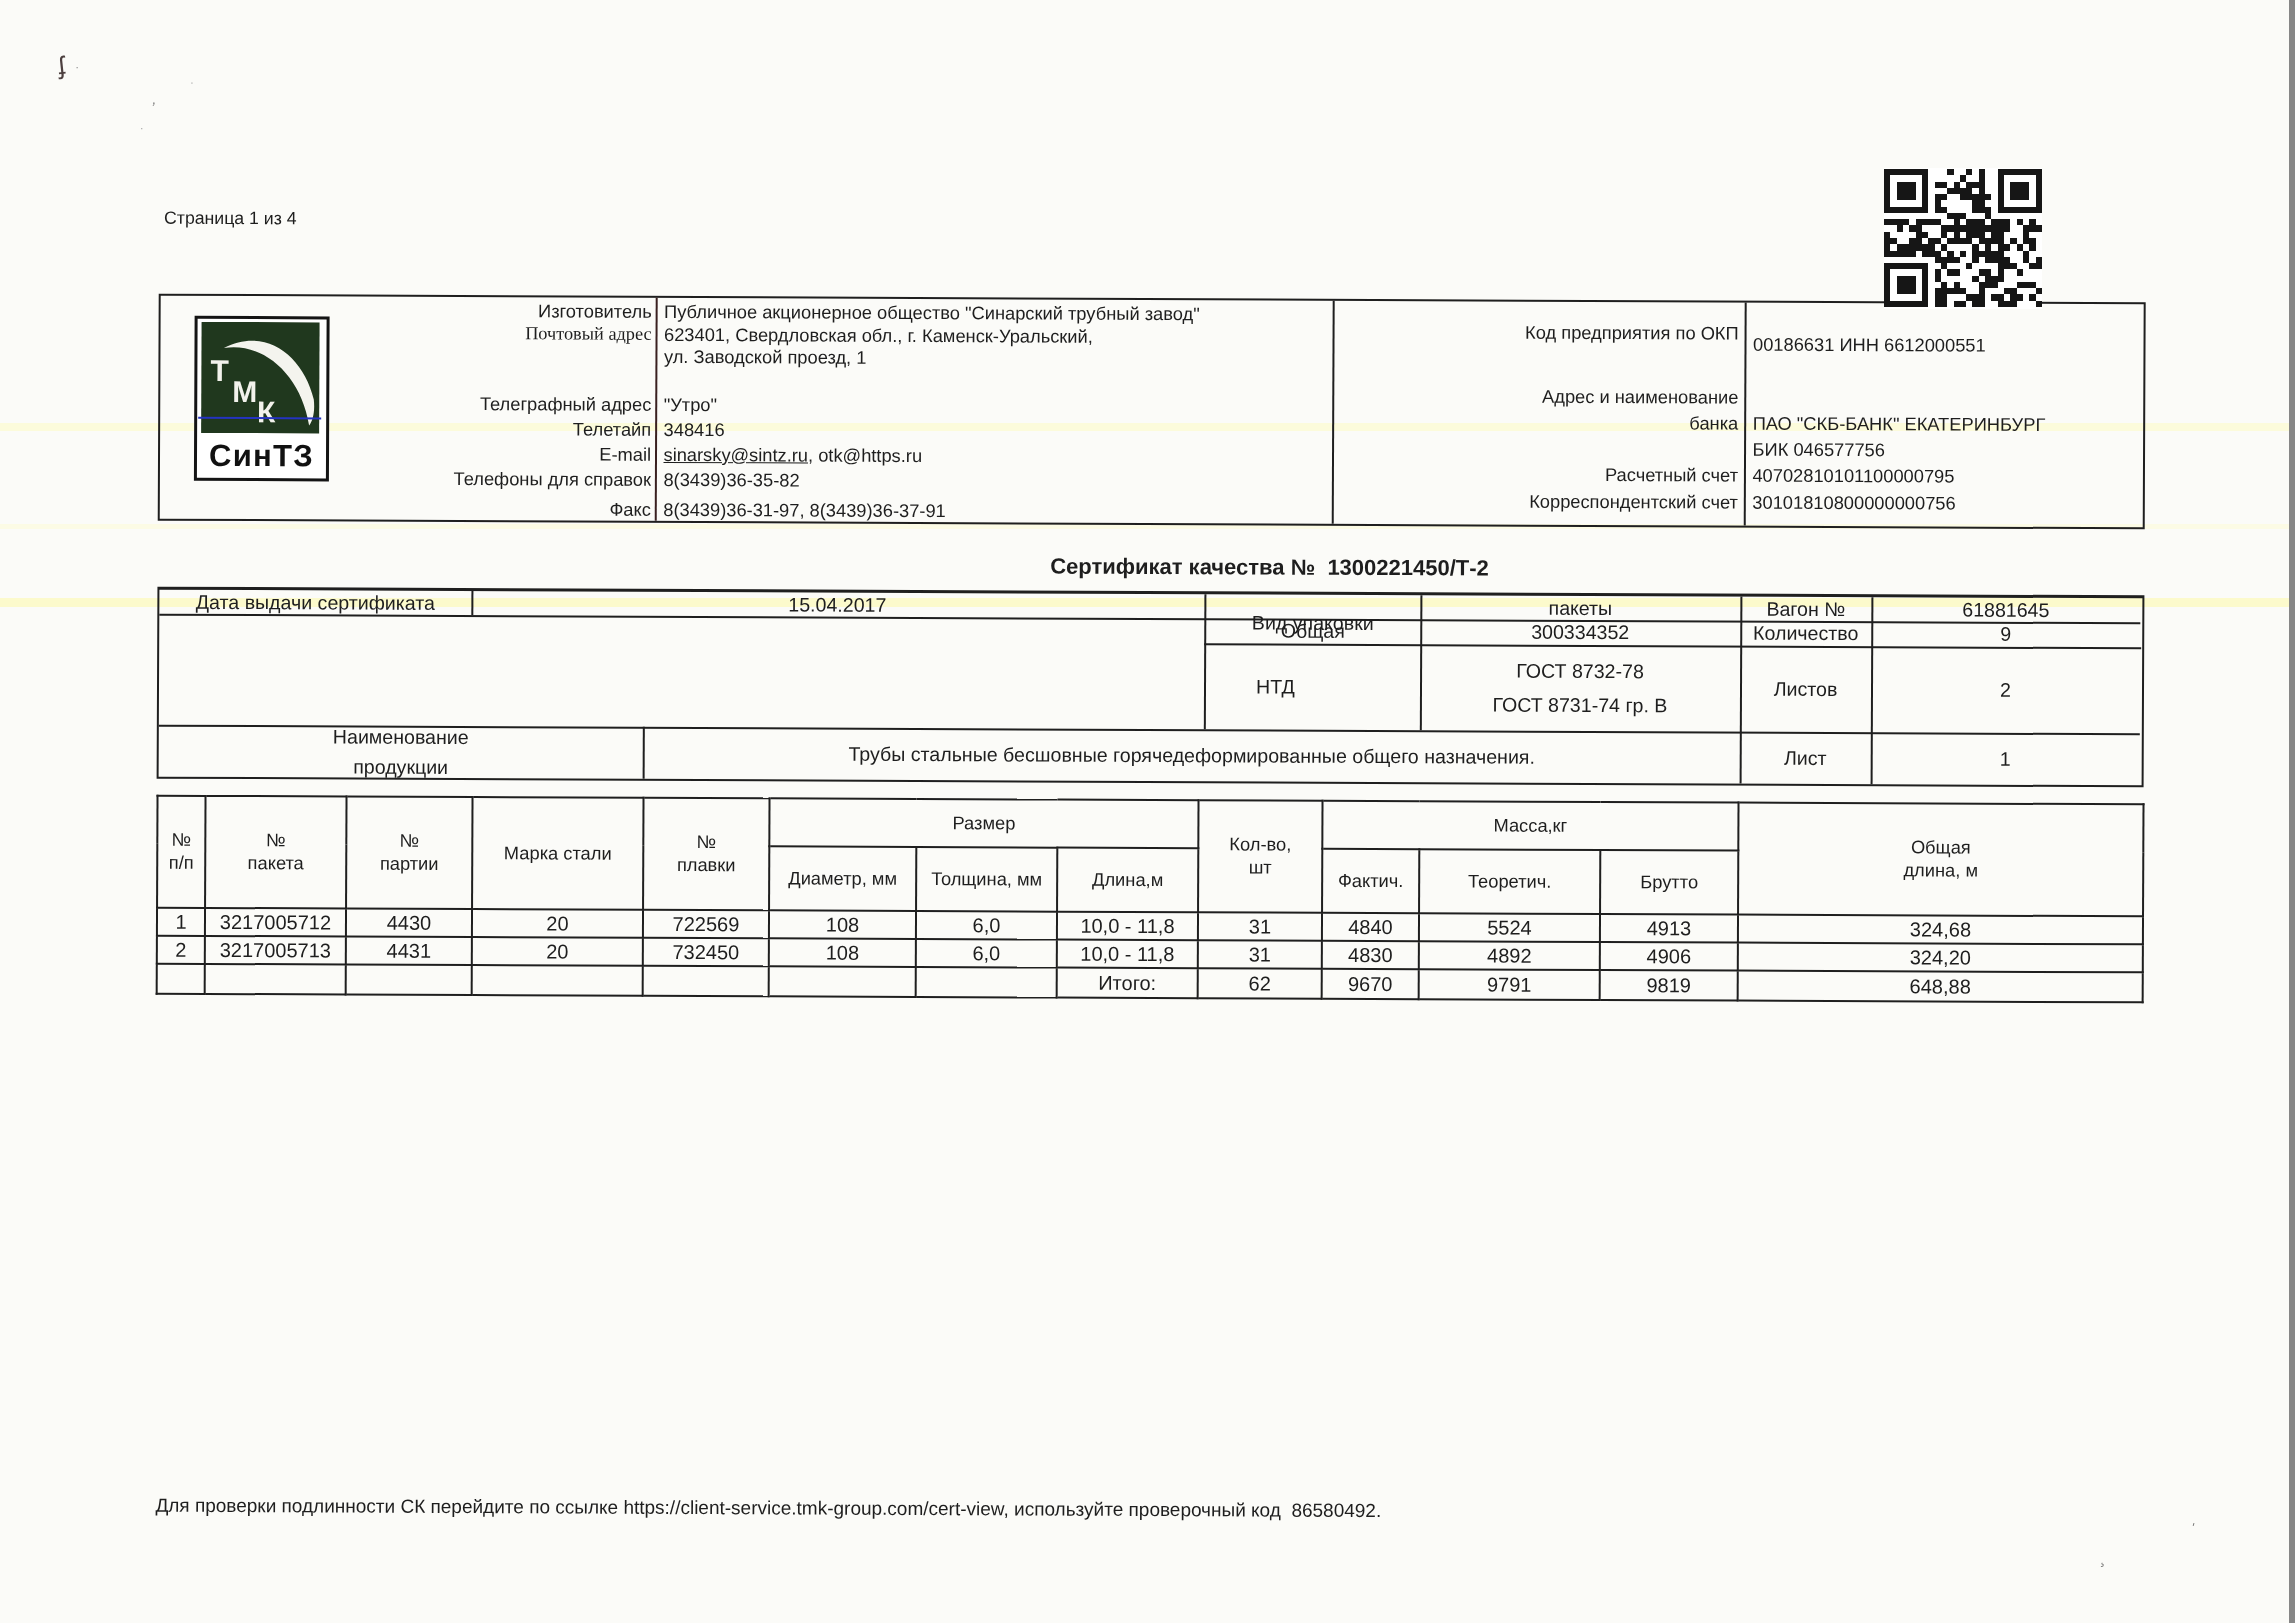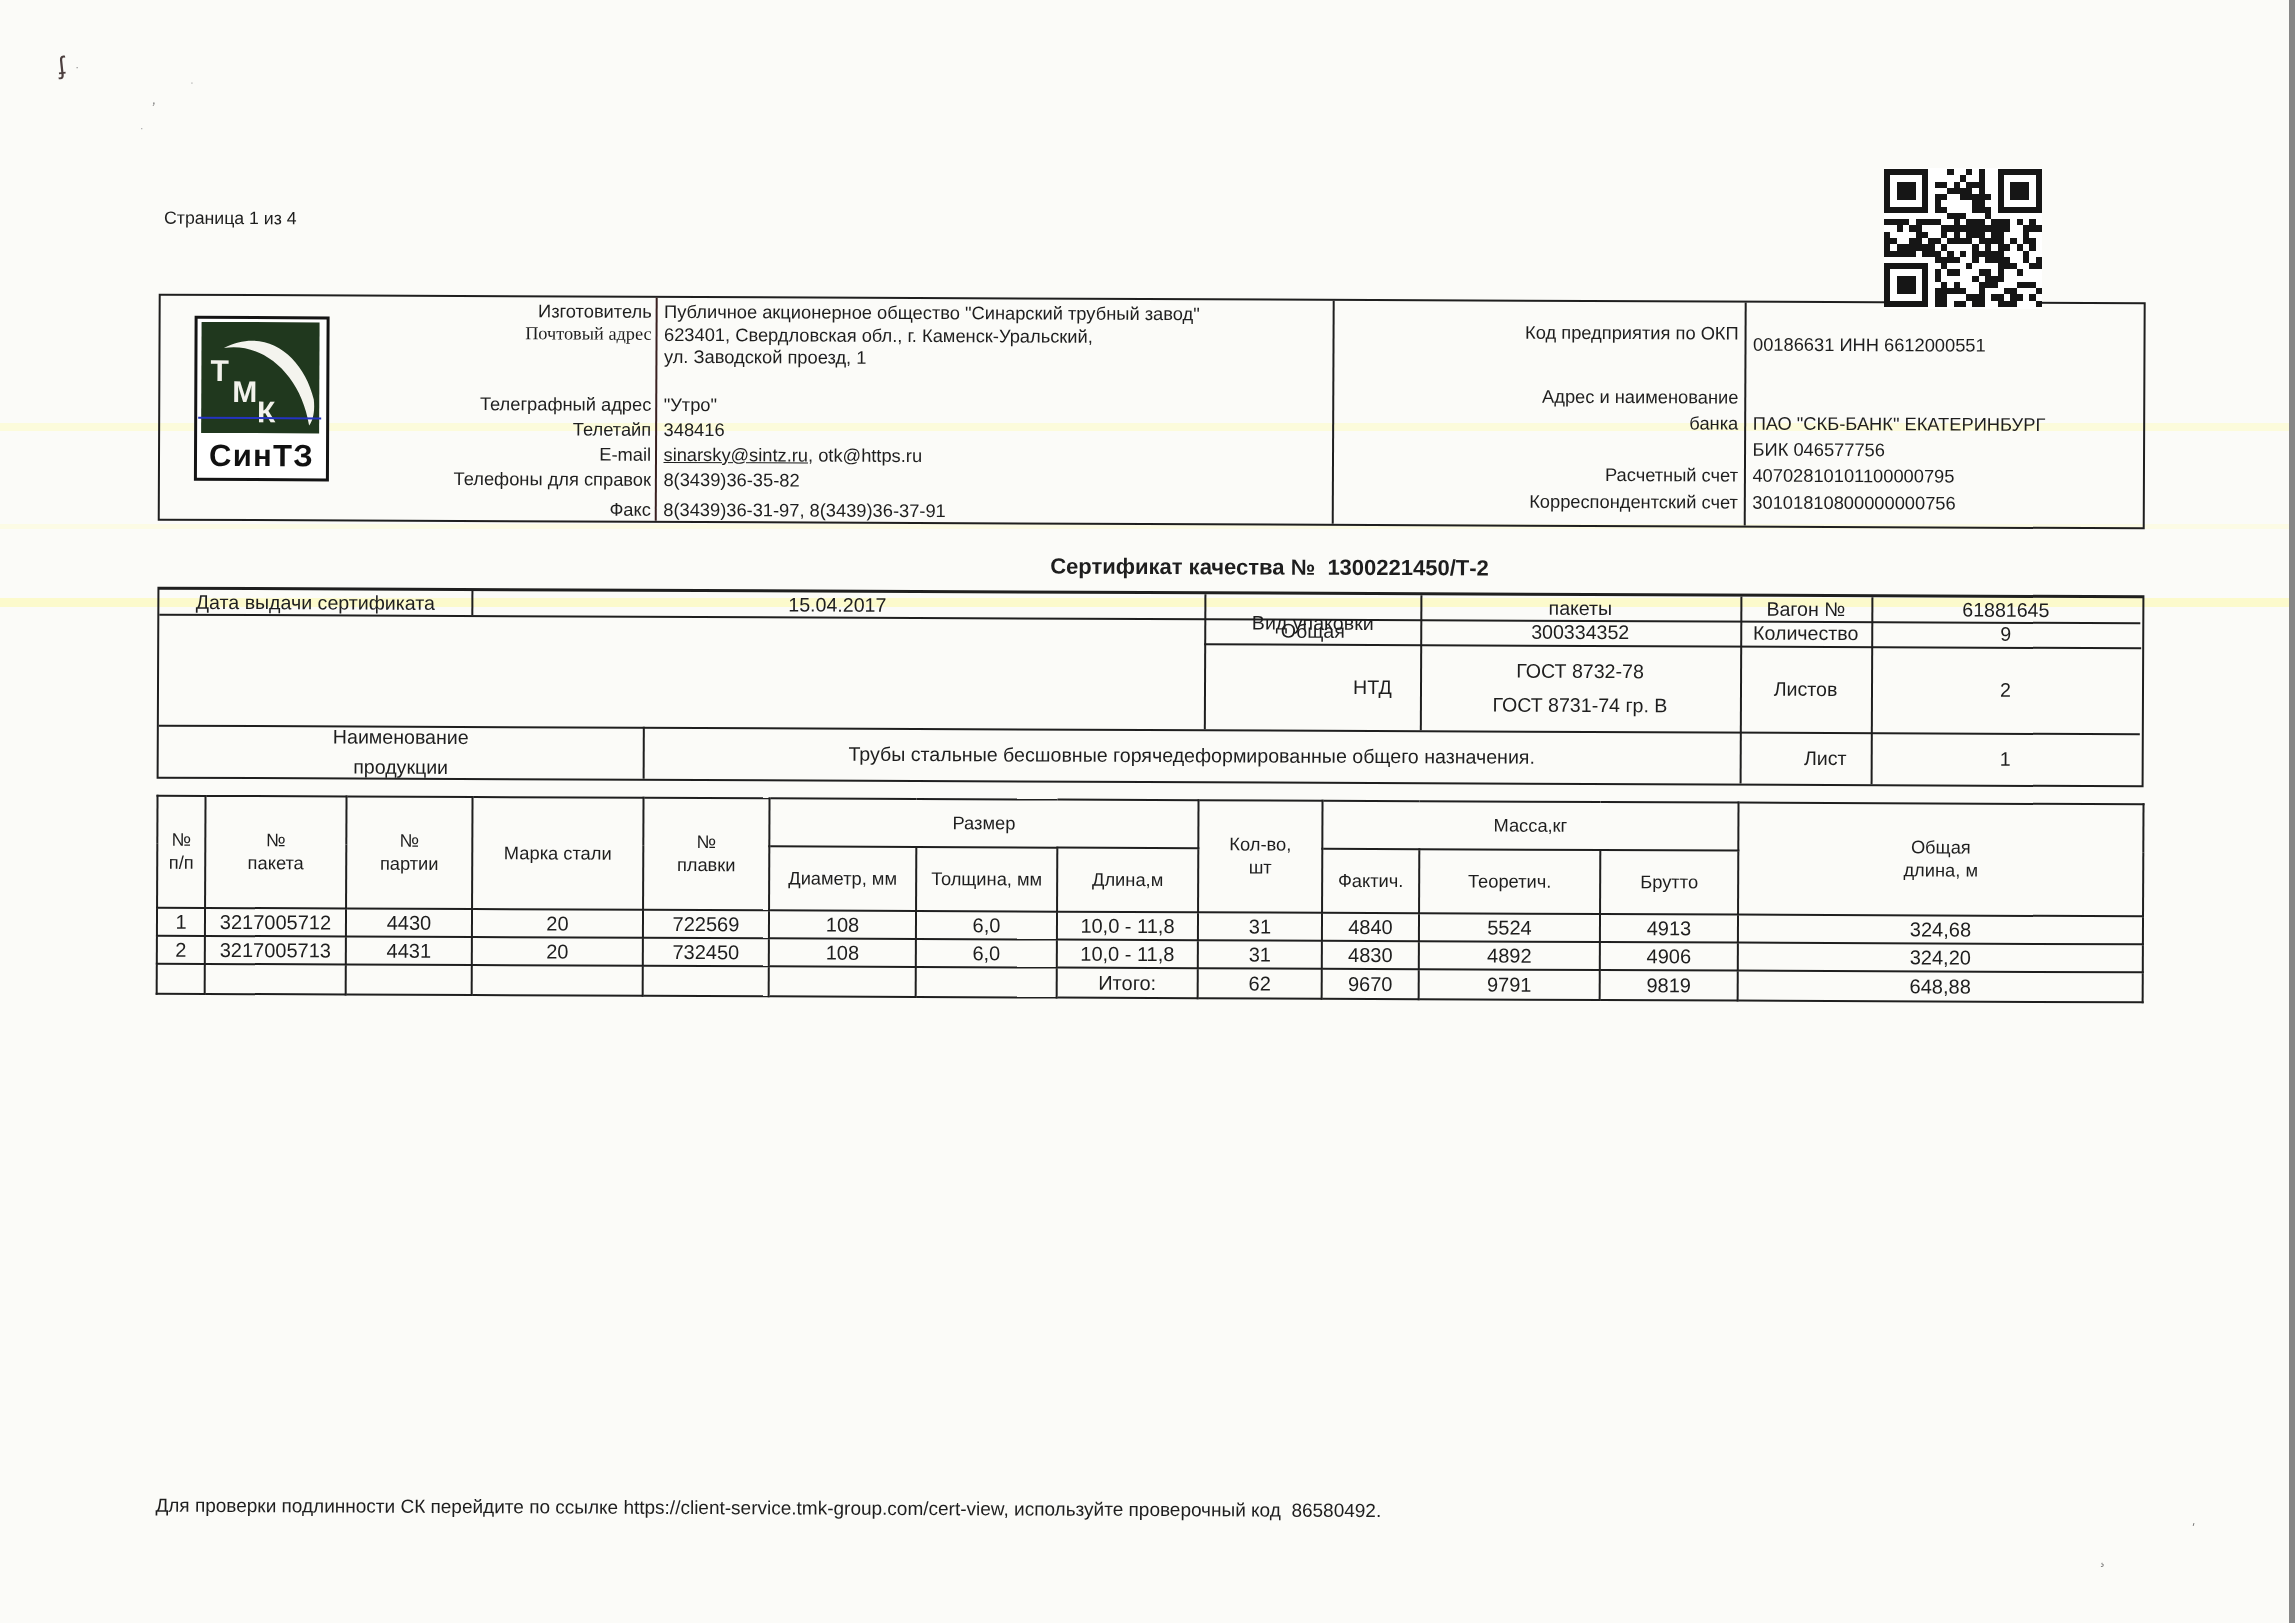--- a/index.html
+++ b/index.html
@@ -148,30 +148,30 @@
       <div class="icell" style="left:1045px;top:16px;width:217px;height:24px;">Вид упаковки</div>
       <div class="icell" style="left:1261px;top:0;width:320px;height:24px;">пакеты</div>
       <div class="icell" style="left:1581px;top:0;width:131px;height:24px;">Вагон №</div>
       <div class="icell" style="left:1712px;top:0;width:269px;height:24px;">61881645</div>
 
       <div class="icell" style="left:1045px;top:24px;width:217px;height:25px;">Общая</div>
       <div class="icell" style="left:1261px;top:24px;width:320px;height:25px;">300334352</div>
       <div class="icell" style="left:1581px;top:24px;width:131px;height:25px;">Количество</div>
       <div class="icell" style="left:1712px;top:24px;width:269px;height:25px;">9</div>
 
-      <div class="icell" style="left:1105px;top:49px;width:217px;height:86px;">НТД</div>
+      <div class="icell" style="left:1008px;top:49px;width:217px;height:86px;">НТД</div>
       <div class="icell pre" style="left:1261px;top:49px;width:320px;height:86px;line-height:34px;">ГОСТ 8732-78
 ГОСТ 8731-74 гр. В</div>
       <div class="icell" style="left:1581px;top:49px;width:131px;height:86px;">Листов</div>
       <div class="icell" style="left:1712px;top:49px;width:269px;height:86px;">2</div>
 
       <div class="icell pre" style="left:0;top:135px;width:484px;height:52px;line-height:30px;">Наименование
 продукции</div>
       <div class="icell" style="left:484px;top:135px;width:1098px;height:52px;">Трубы стальные бесшовные горячедеформированные общего назначения.</div>
-      <div class="icell" style="left:1581px;top:135px;width:131px;height:52px;margin-left:20px;">Лист</div>
+      <div class="icell" style="left:1581px;top:135px;width:131px;height:52px;">Лист</div>
       <div class="icell" style="left:1712px;top:135px;width:269px;height:52px;">1</div>
     </div>
 
     <div class="main-wrap">
       <table class="main">
         <colgroup>
           <col style="width:48px;">
             <col style="width:141px;">
             <col style="width:126px;">
           <col style="width:171px;">

